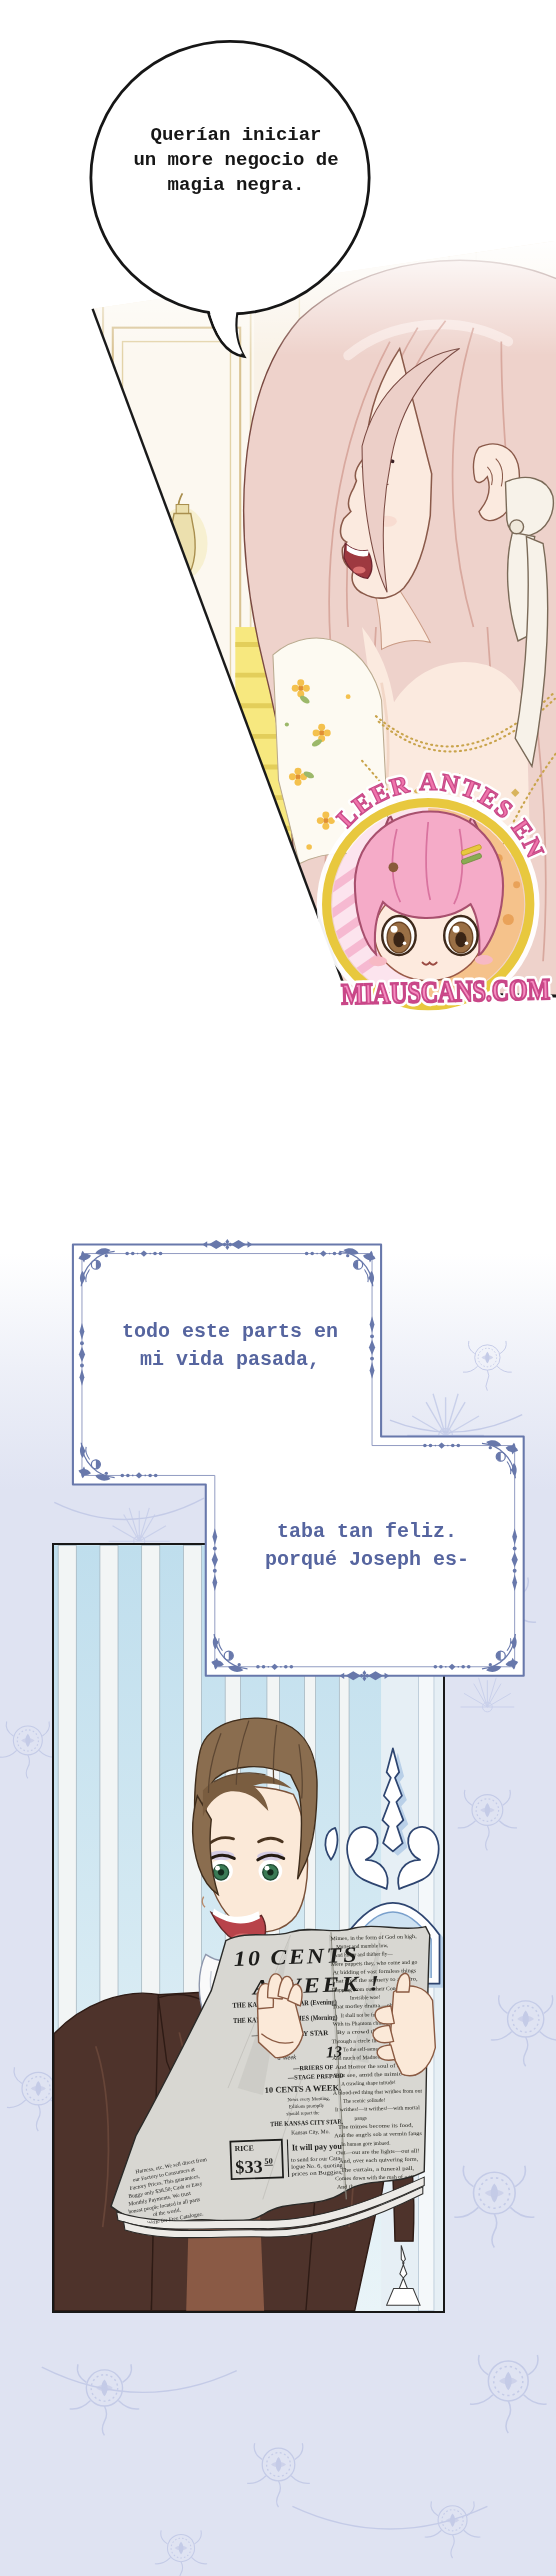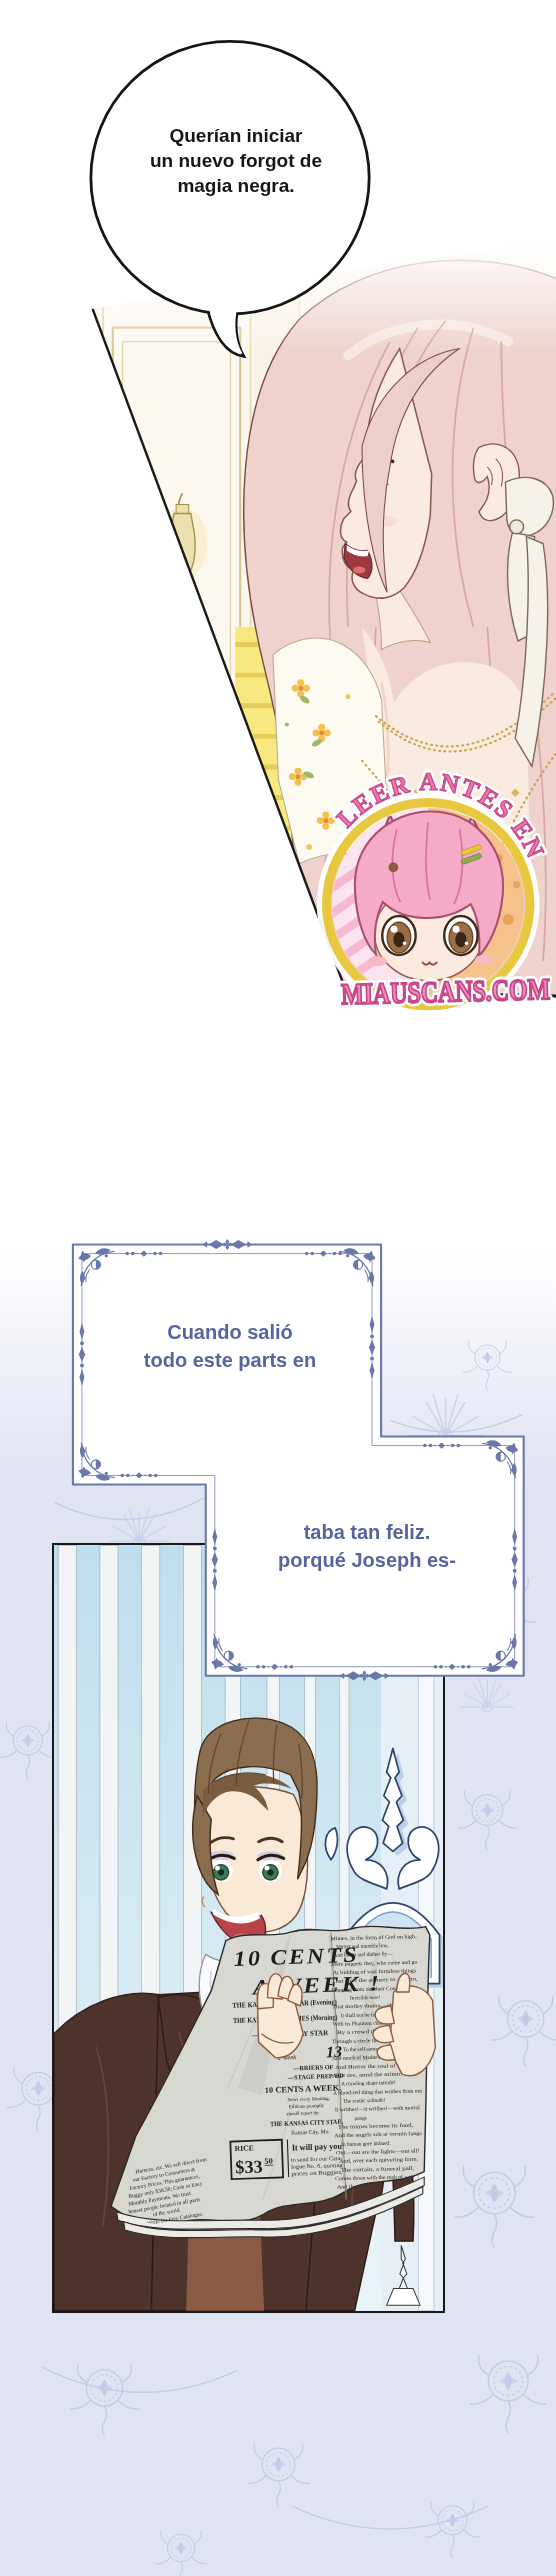--- a/index.html
+++ b/index.html
@@ -1,21 +1,21 @@
 <!DOCTYPE html>
 <html style="font-size:11px"><head>
 <meta charset="utf-8">
 <style>
   html,body{margin:0;padding:0;background:#fff;}
   #page{position:relative;width:557px;height:2576px;overflow:hidden;background:#ffffff;
         font-family:"DejaVu Sans", sans-serif;}
   .abs{position:absolute;}
   svg{display:block;}
   svg text{font-family:"Liberation Serif", serif;}
-  .comic-text{font-family:Liberation Sans, sans-serif;font-weight:700;text-align:center;
+  .comic-text{font-family:Liberation Mono, monospace;font-weight:700;text-align:center;
               white-space:nowrap;}
   #bubble1-text{left:97px;top:123px;width:278px;font-size:19px;line-height:1.32;color:#161616;z-index:6;}
   .blue-note{color:#56659f;font-size:20px;line-height:1.42;z-index:7;}
   #box1-text{left:91px;top:1318px;width:278px;}
   #box2-text{left:221px;top:1518px;width:292px;}
   #wallpaper{left:0;top:1253px;width:557px;height:1323px;z-index:1;
      background:linear-gradient(180deg, rgba(223,227,242,0) 0px, rgba(223,227,242,.55) 118px, #dfe3f2 237px, #dfe3f2 100%);}
   #panel1-wrap{left:0;top:237px;width:557px;height:801px;z-index:2;}
   #bubble1{left:70px;top:28px;width:327px;height:348px;z-index:5;}
   #panel3{left:52px;top:1543px;width:389px;height:766px;border:2.1px solid #181818;z-index:3;overflow:hidden;background:#e9f2f7;}
@@ -344,21 +344,21 @@
 
   <div id="bubble1" class="abs">
     <svg width="327" height="348" viewBox="0 0 470 500">
       <path d="M196,398 C206,440 222,468 250,472 C238,452 236,424 242,400 Z" fill="#fff" stroke="#161616" stroke-width="4"></path>
       <ellipse cx="230" cy="215" rx="200" ry="196" fill="#fff" stroke="#161616" stroke-width="4"></ellipse>
       <path d="M198,396 C207,436 222,464 248,468 C237,449 235,424 241,399 Z" fill="#fff"></path>
     </svg>
   </div>
   <div id="bubble1-text" class="abs comic-text">
     <div>Querían iniciar</div>
-    <div>un nuevo forgot de</div>
+    <div>un more negocio de</div>
     <div>magia negra.</div>
   </div>
 
   <div id="panel3" class="abs">
   <svg width="389" height="766" viewBox="0 0 559 1100">
     <defs>
       <linearGradient id="glass" x1="0" y1="0" x2="0" y2="1">
         <stop offset="0" stop-color="#bfdeed"></stop>
             <stop offset="1" stop-color="#e9f4f8"></stop>
       </linearGradient>
@@ -582,22 +582,22 @@
     <use href="#bh" transform="translate(650,2394)"></use>
     <use href="#bv" transform="translate(118,1945)"></use>
     <use href="#bv" transform="translate(535,1935)"></use>
     <use href="#bv" transform="translate(309,2240)"></use>
     <use href="#bv" transform="translate(740,2240)"></use>
     <use href="#cl" transform="translate(327,1787)"></use>
     <use href="#cl" transform="translate(524,2407)"></use>
   </svg>
 
   <div id="box1-text" class="abs comic-text blue-note">
-    <div>Cuando salió</div>
     <div>todo este parts en</div>
+    <div>mi vida pasada,</div>
   </div>
   <div id="box2-text" class="abs comic-text blue-note">
     <div>taba tan feliz.</div>
     <div>porqué Joseph es-</div>
   </div>
 
 </div>
 
 
 </body></html>

